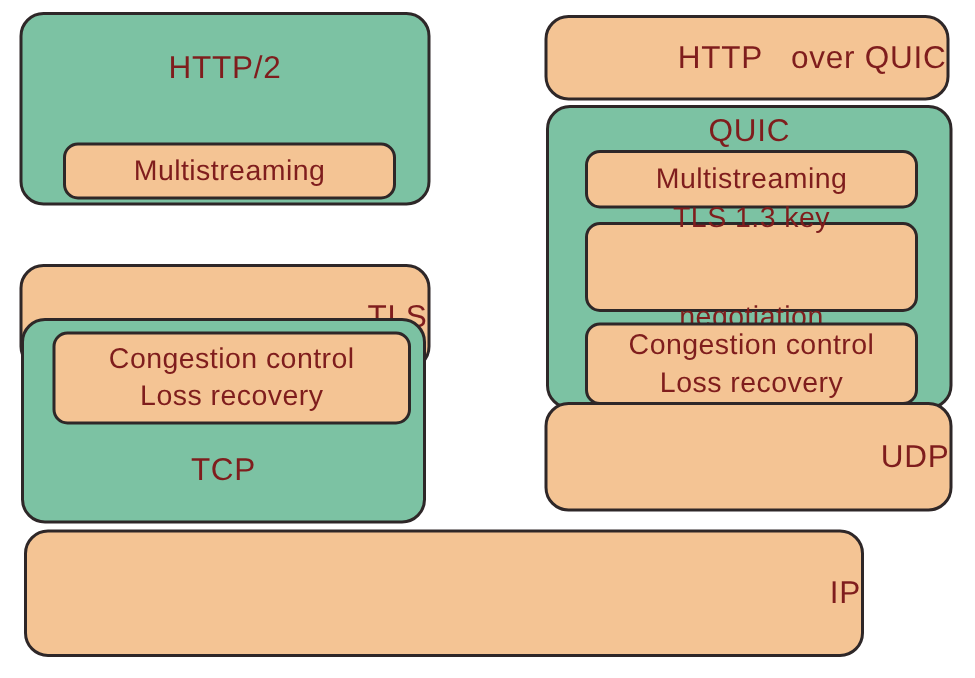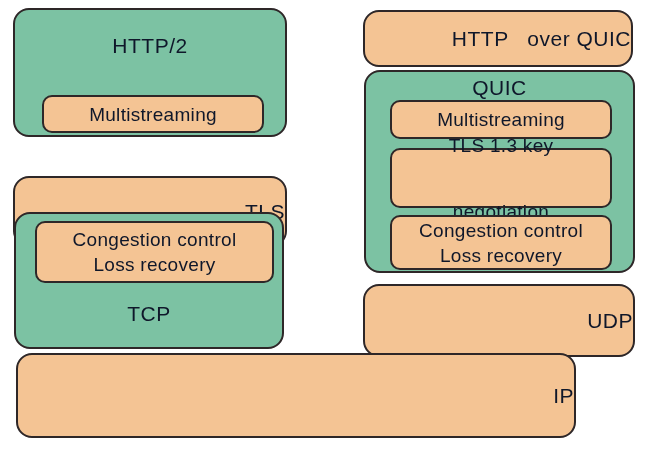--- a/index.html
+++ b/index.html
@@ -2,21 +2,21 @@
 <html><head>
 <meta charset="utf-8">
 <style>
   html, body { margin: 0; padding: 0; background: #ffffff; }
   .canvas {
     position: relative;
     width: 650px;
     height: 452px;
     background: #ffffff;
     font-family: "Liberation Sans", sans-serif;
-    color: #0f172a;
+    color: #7f1d1d;
     overflow: hidden;
   }
   .box {
     position: absolute;
     box-sizing: border-box;
     border: 2px solid #2e2728;
     border-radius: 16px;
   }
   .green  { background: #7cc2a3; }
   .orange { background: #f4c494; }
@@ -58,21 +58,21 @@
   .b-tcp   { left: 14px;  top: 212px; width: 270px; height: 137px; }
   .i-tcp-cc { left: 19px; top: 7px; width: 239px; height: 62px; }
   .l-tcp   { top: 88px; }
   
   .b-hoq   { left: 363px; top: 10px;  width: 270px; height: 57px; }
   .b-quic  { left: 364px; top: 70px;  width: 271px; height: 203px; padding-left: 17px; }
   .l-quic  { top: 4px; }
   .i-quic-ms  { left: 24px; top: 28px;  width: 222px; height: 39px; }
   .i-quic-tls { left: 24px; top: 76px;  width: 222px; height: 60px; gap: 41px; }
   .i-quic-cc  { left: 24px; top: 143px; width: 222px; height: 55px; }
-  .b-udp   { left: 363px; top: 284px; width: 272px; height: 73px; }
+  .b-udp   { left: 363px; top: 268px; width: 272px; height: 73px; }
   
   .b-ip    { left: 16px;  top: 353px; width: 560px; height: 85px; }
 </style>
 </head>
 <body>
 
 <div class="canvas">
 
   <div class="box green b-http2">
     <div class="lbl-abs l-http2">HTTP/2</div>

